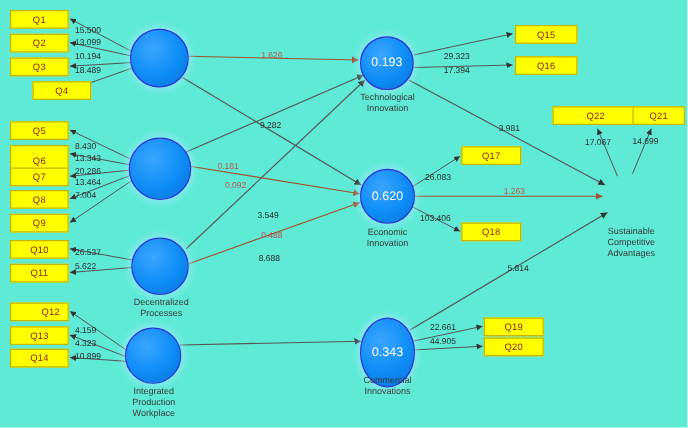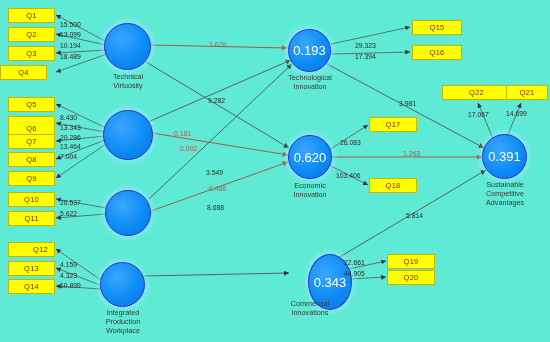--- a/index.html
+++ b/index.html
@@ -22,21 +22,21 @@
     box-sizing:border-box;
     letter-spacing:.2px;
   }
   .construct{
     position:absolute;
     border-radius:50%;
     background:radial-gradient(circle at 38% 33%, #3aa6ff 0%, #0d8cf5 55%, #0a74d8 100%);
     border:1.5px solid #2f2fd8;
     box-shadow:0 0 5px 3px rgba(160,235,255,.55);
     display:flex;align-items:center;justify-content:center;
-    color:#ffffff;font-size:13px;
+    color:#ffffff;font-size:10px;
     box-sizing:border-box;
   }
   .construct.plain{color:transparent;}
   .clabel{
     position:absolute;
     text-align:center;
     font-size:7.2px;
     color:#3a3a3a;
     line-height:9px;
     white-space:pre-line;
@@ -121,21 +121,21 @@
       <path d="M144,276 L289,273" stroke="#555555" marker-end="url(#arrD)"></path>
       <path d="M327,64 L484,148" stroke="#555555" marker-end="url(#arrD)"></path>
       <path d="M331,157 L482,157" stroke="#a0522d" marker-end="url(#arrR)"></path>
       <path d="M328,264 L486,170" stroke="#555555" marker-end="url(#arrD)"></path>
     </g>
   </svg>
 
   <div class="indicator" style="left:8px;top:8px;width:47px;height:15px;">Q1</div>
   <div class="indicator" style="left:8px;top:27px;width:47px;height:15px;">Q2</div>
   <div class="indicator" style="left:8px;top:46px;width:47px;height:15px;">Q3</div>
-  <div class="indicator" style="left:0;top:65px;width:47px;height:15px;">Q4</div>
+  <div class="indicator" style="left:26px;top:65px;width:47px;height:15px;">Q4</div>
 
   <div class="indicator" style="left:8px;top:97px;width:47px;height:15px;">Q5</div>
   <div class="indicator" style="left:8px;top:116px;width:47px;height:25px;">Q6</div>
   <div class="indicator" style="left:8px;top:134px;width:47px;height:15px;">Q7</div>
   <div class="indicator" style="left:8px;top:152px;width:47px;height:15px;">Q8</div>
   <div class="indicator" style="left:8px;top:171px;width:47px;height:15px;">Q9</div>
 
   <div class="indicator" style="left:8px;top:192px;width:47px;height:15px;">Q10</div>
   <div class="indicator" style="left:8px;top:211px;width:47px;height:15px;">Q11</div>
 
@@ -149,45 +149,44 @@
   <div class="indicator" style="left:369px;top:117px;width:48px;height:15px;">Q17</div>
   <div class="indicator" style="left:369px;top:178px;width:48px;height:15px;">Q18</div>
 
   <div class="indicator" style="left:387px;top:254px;width:48px;height:15px;">Q19</div>
   <div class="indicator" style="left:387px;top:270px;width:48px;height:15px;">Q20</div>
 
   <div class="indicator" style="left:442px;top:85px;width:69px;height:15px;">Q22</div>
   <div class="indicator" style="left:506px;top:85px;width:42px;height:15px;text-align:center;">Q21</div>
 
   <div class="construct plain" style="left:104px;top:23px;width:47px;height:47px;"></div>
-  <div class="clabel" style="left:92px;top:72px;width:72px;">Technical
-Virtuosity</div>
 
   <div class="construct plain" style="left:103px;top:110px;width:50px;height:50px;"></div>
 
   <div class="construct plain" style="left:105px;top:190px;width:46px;height:46px;"></div>
+  <div class="clabel" style="left:92px;top:237px;width:74px;">Decentralized
+Processes</div>
 
   <div class="construct plain" style="left:100px;top:262px;width:45px;height:45px;"></div>
   <div class="clabel" style="left:86px;top:308px;width:74px;">Integrated
 Production
 Workplace</div>
 
   <div class="construct" style="left:288px;top:29px;width:43px;height:43px;">0.193</div>
   <div class="clabel" style="left:274px;top:73px;width:72px;">Technological
 Innovation</div>
 
   <div class="construct" style="left:288px;top:135px;width:44px;height:44px;">0.620</div>
   <div class="clabel" style="left:277px;top:181px;width:66px;">Economic
 Innovation</div>
 
-  <div class="construct" style="left:288px;top:254px;width:44px;height:56px;margin-left:20px;">0.343</div>
+  <div class="construct" style="left:288px;top:254px;width:44px;height:56px;">0.343</div>
   <div class="clabel" style="left:276px;top:299px;width:68px;">Commercial
 Innovations</div>
 
-  <div class="construct" style="left:482px;top:134px;width:45px;height:45px;">0.391</div>
   <div class="clabel" style="left:469px;top:180px;width:72px;">Sustainable
 Competitive
 Advantages</div>
 
   <div class="wlabel" style="left:60px;top:21px;">15.500</div>
   <div class="wlabel" style="left:60px;top:31px;">13.099</div>
   <div class="wlabel" style="left:60px;top:42px;">10.194</div>
   <div class="wlabel" style="left:60px;top:53px;">18.489</div>
 
   <div class="wlabel" style="left:60px;top:114px;">8.430</div>

